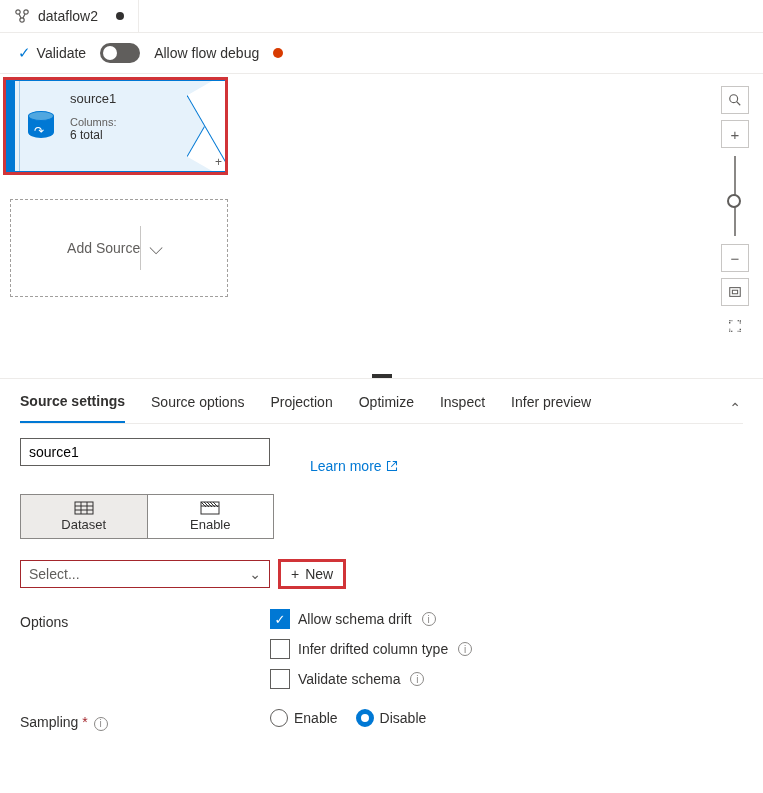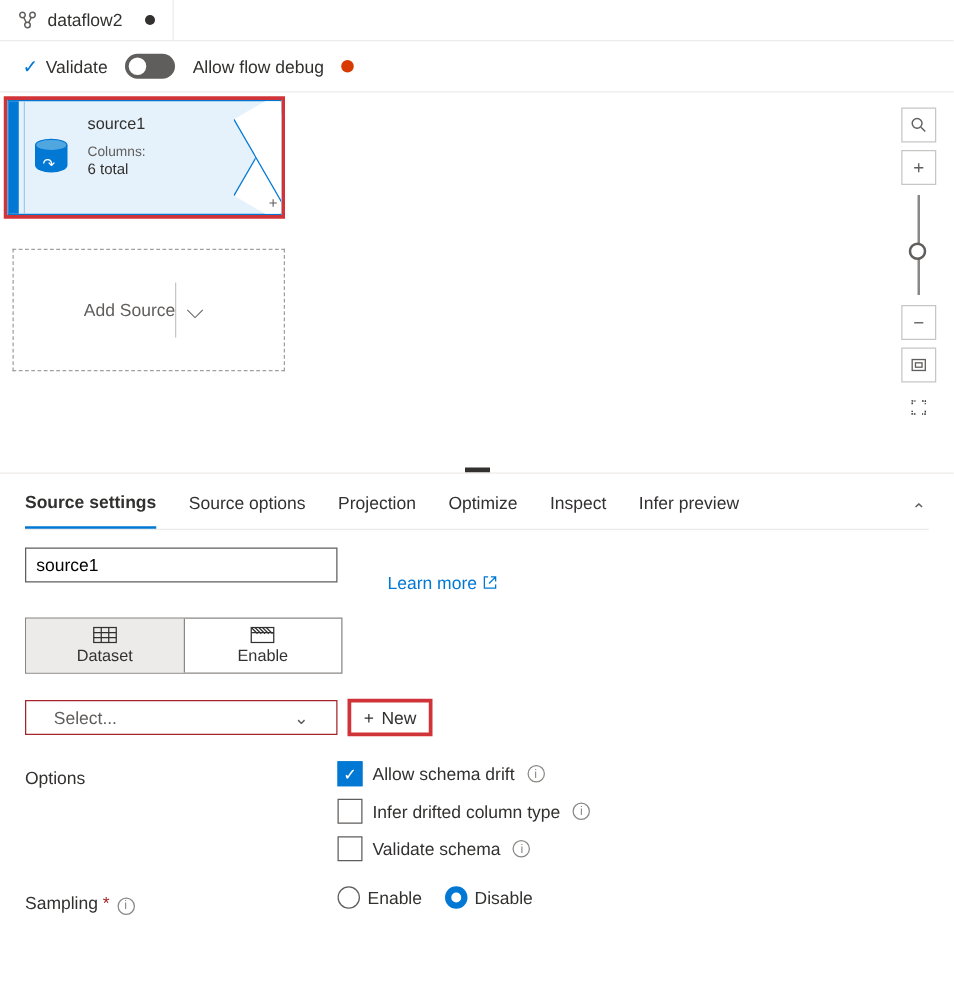--- a/index.html
+++ b/index.html
@@ -136,21 +136,21 @@
   .reset { color: #323130; cursor: pointer; display: inline-flex; align-items: center; gap: 6px; }
   .toggle-group { display: flex; border: 1px solid #8a8886; width: 254px; }
   .tg-btn {
     flex: 1; padding: 6px 0; text-align: center; cursor: pointer;
     display: flex; flex-direction: column; align-items: center; gap: 2px; font-size: 13px;
   }
   .tg-btn.active { background: #edebe9; }
   .tg-btn + .tg-btn { border-left: 1px solid #8a8886; }
   .dataset-row { display: flex; align-items: center; gap: 8px; }
   .select-field {
-    width: 250px; border: 1px solid #a4262c; padding: 5px 22px;
+    width: 250px; border: 1px solid #a4262c; padding: 5px 8px;
     display: flex; justify-content: space-between; align-items: center;
     color: #605e5c; cursor: pointer; font-size: 14px;
   }
   .new-btn {
     border: 3px solid #d13438; padding: 4px 10px;
     display: inline-flex; align-items: center; gap: 6px;
     cursor: pointer; color: #323130;
   }
   .opt-col { display: flex; flex-direction: column; gap: 10px; }
   .chk-row { display: flex; align-items: center; gap: 8px; }

